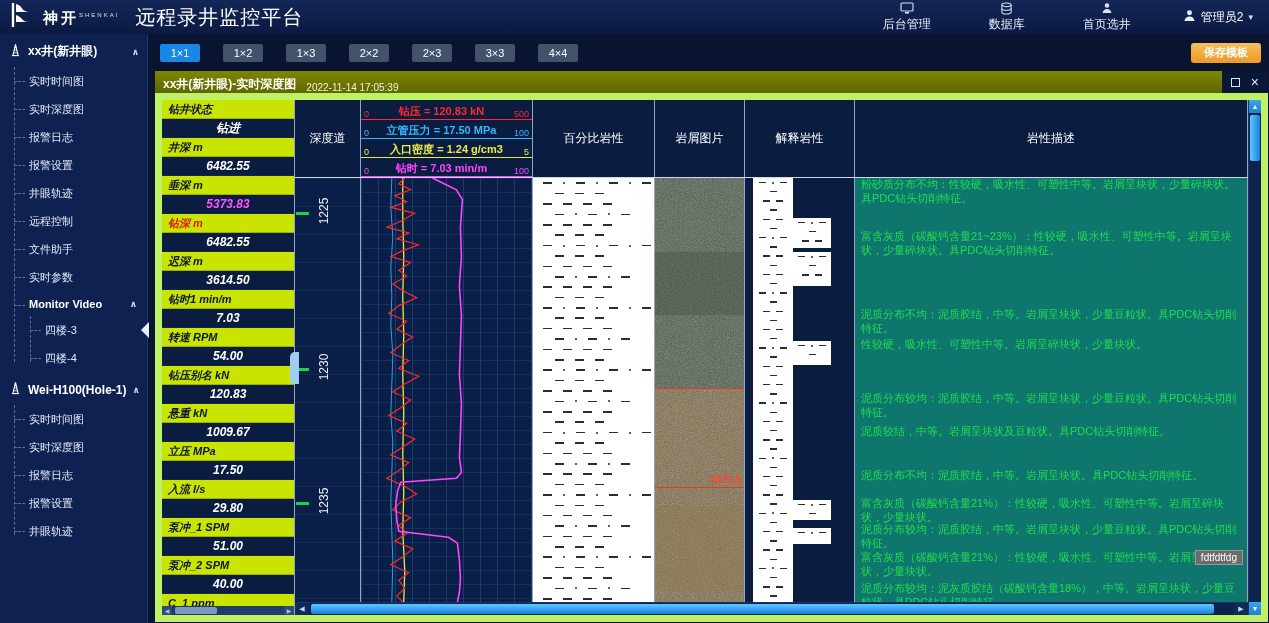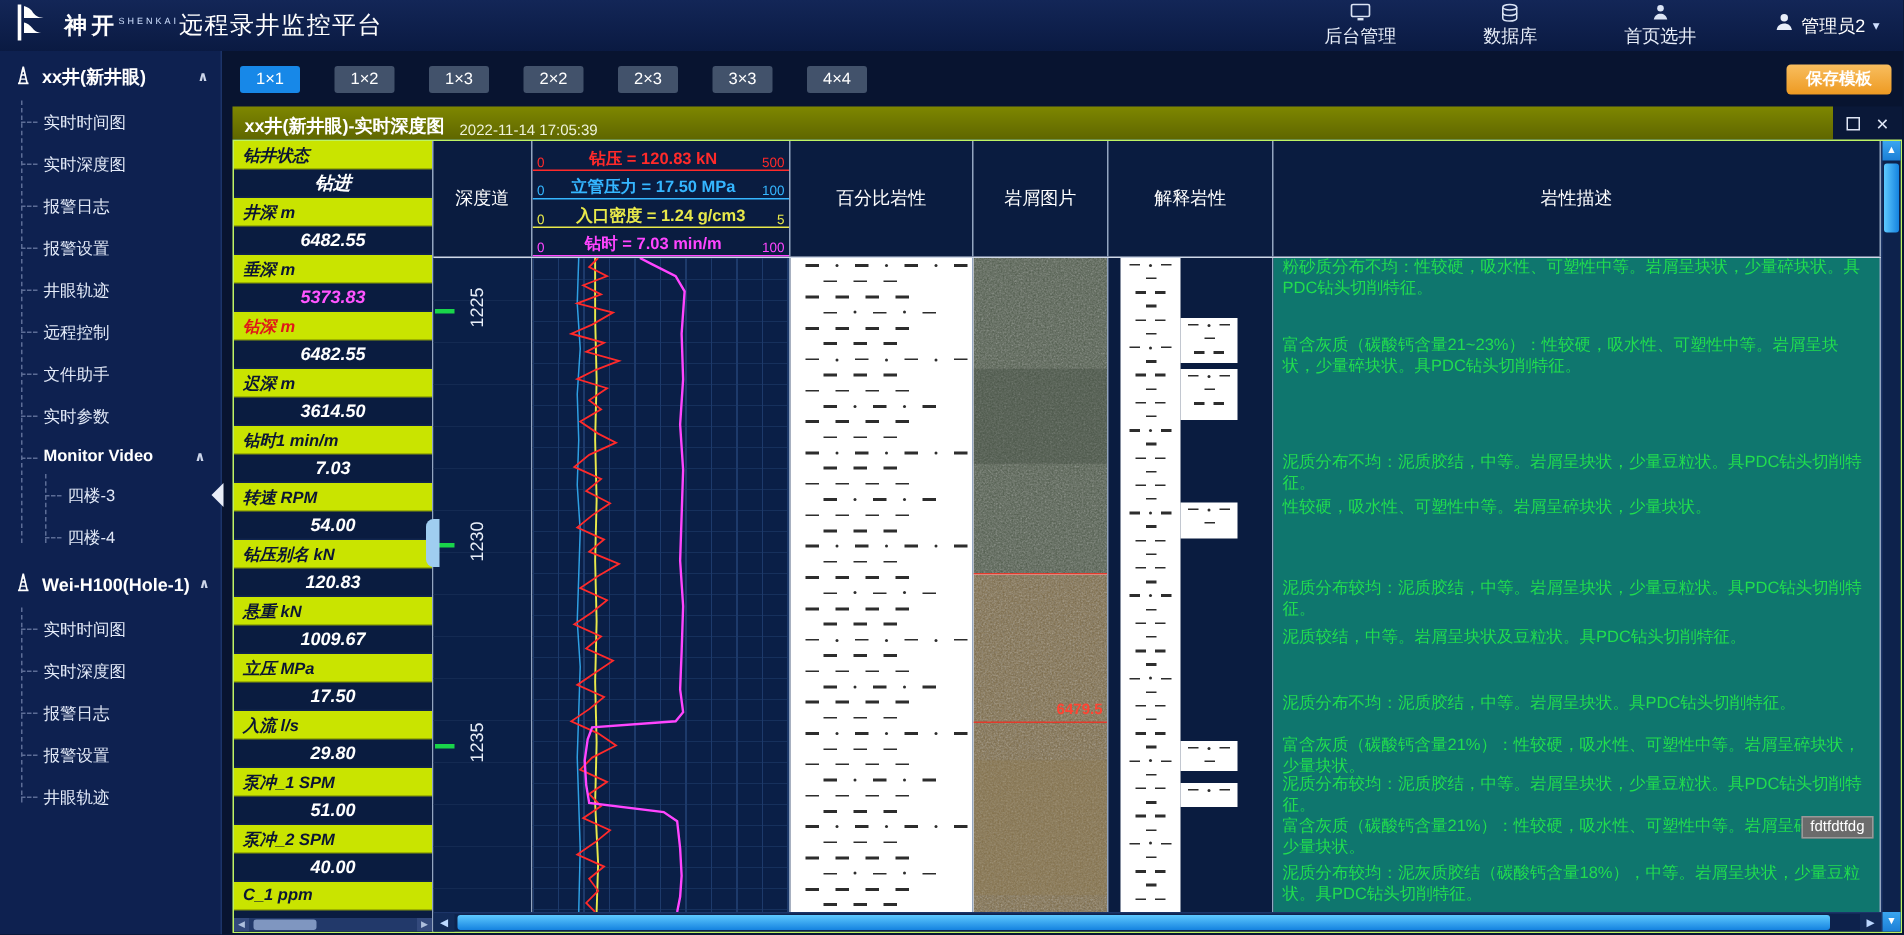--- a/index.html
+++ b/index.html
@@ -8,21 +8,21 @@
 .app{position:relative;width:1269px;height:623px;overflow:hidden}
 
 
 .topbar{position:absolute;left:0;top:0;width:100%;height:34px;
   background:linear-gradient(#132657,#0a1a42);display:flex;align-items:center;
   color:#fff;z-index:6;padding-left:10px}
 .brand{display:flex;align-items:center;gap:7px}
 .brand-txt{display:flex;flex-direction:row;line-height:1}
 .brand-cn{font-size:15px;font-weight:bold;letter-spacing:3px}
 .brand-en{font-size:6px;letter-spacing:2px;color:#cfe0ff;margin-top:2px}
-.app-title{font-size:16px;margin-left:0;letter-spacing:1px}
+.app-title{font-size:20px;margin-left:16px;letter-spacing:1px}
 .topnav{margin-left:auto;display:flex;gap:58px;align-items:center}
 .nav-item{display:flex;flex-direction:column;align-items:center;gap:1px;cursor:pointer}
 .nav-lb{font-size:12px;color:#e8eef9}
 .nav-ic{height:13px;display:flex;align-items:center}
 .user{display:flex;align-items:center;gap:5px;margin-left:52px;margin-right:16px;cursor:pointer}
 .user-lb{font-size:12px}
 .user-caret{font-size:9px;color:#cfe0ff}
 
 
 .sidebar{position:absolute;left:0;top:34px;bottom:0;width:148px;background:#0e2150;
@@ -54,21 +54,21 @@
 .panel{position:absolute;left:7px;top:37px;right:1px;bottom:1px;display:flex;flex-direction:column}
 .panel-titlebar{height:22px;display:flex;align-items:stretch;background:#0a1838}
 .pt-strip{flex:1;background:linear-gradient(#7e8700,#5f6600);display:flex;align-items:flex-end;
   padding:0 8px;gap:10px}
 .panel-title{font-size:12px;font-weight:bold;color:#fff}
 .panel-time{font-size:10px;color:#eef3da}
 .pt-icons{display:flex;align-items:center;gap:11px;padding:0 9px}
 .expand-box{width:9px;height:9px;border:1px solid #dfe6f5;cursor:pointer}
 .close-x{color:#dfe6f5;font-size:14px;line-height:1;cursor:pointer}
 
-.panel-body{flex:1;display:flex;position:relative;background:#0a1c40;border:1px solid #bef264;min-height:0}
+.panel-body{flex:1;display:flex;position:relative;background:#0a1c40;border:7px solid #bef264;min-height:0}
 
 
 .params{width:132px;flex:none;position:relative;overflow:hidden;background:#0a1c40}
 .param-label{height:19px;background:#c9e400;color:#0b1533;font-size:11px;font-weight:bold;
   font-style:italic;display:flex;align-items:center;padding:0 6px;border-bottom:1px solid #9db200}
 .param-value{height:19px;color:#fff;font-size:12px;font-weight:bold;font-style:italic;
   display:flex;align-items:center;justify-content:center;background:#0a1c40;border-bottom:1px solid #11254d}
 .param-hscroll{position:absolute;left:0;right:0;bottom:0;height:9px;background:#22396a;display:flex;z-index:3}
 .ph-arrow{width:10px;background:#33497c;color:#aebfdd;font-size:6px;display:flex;align-items:center;justify-content:center}
 .ph-track{flex:1;position:relative}

